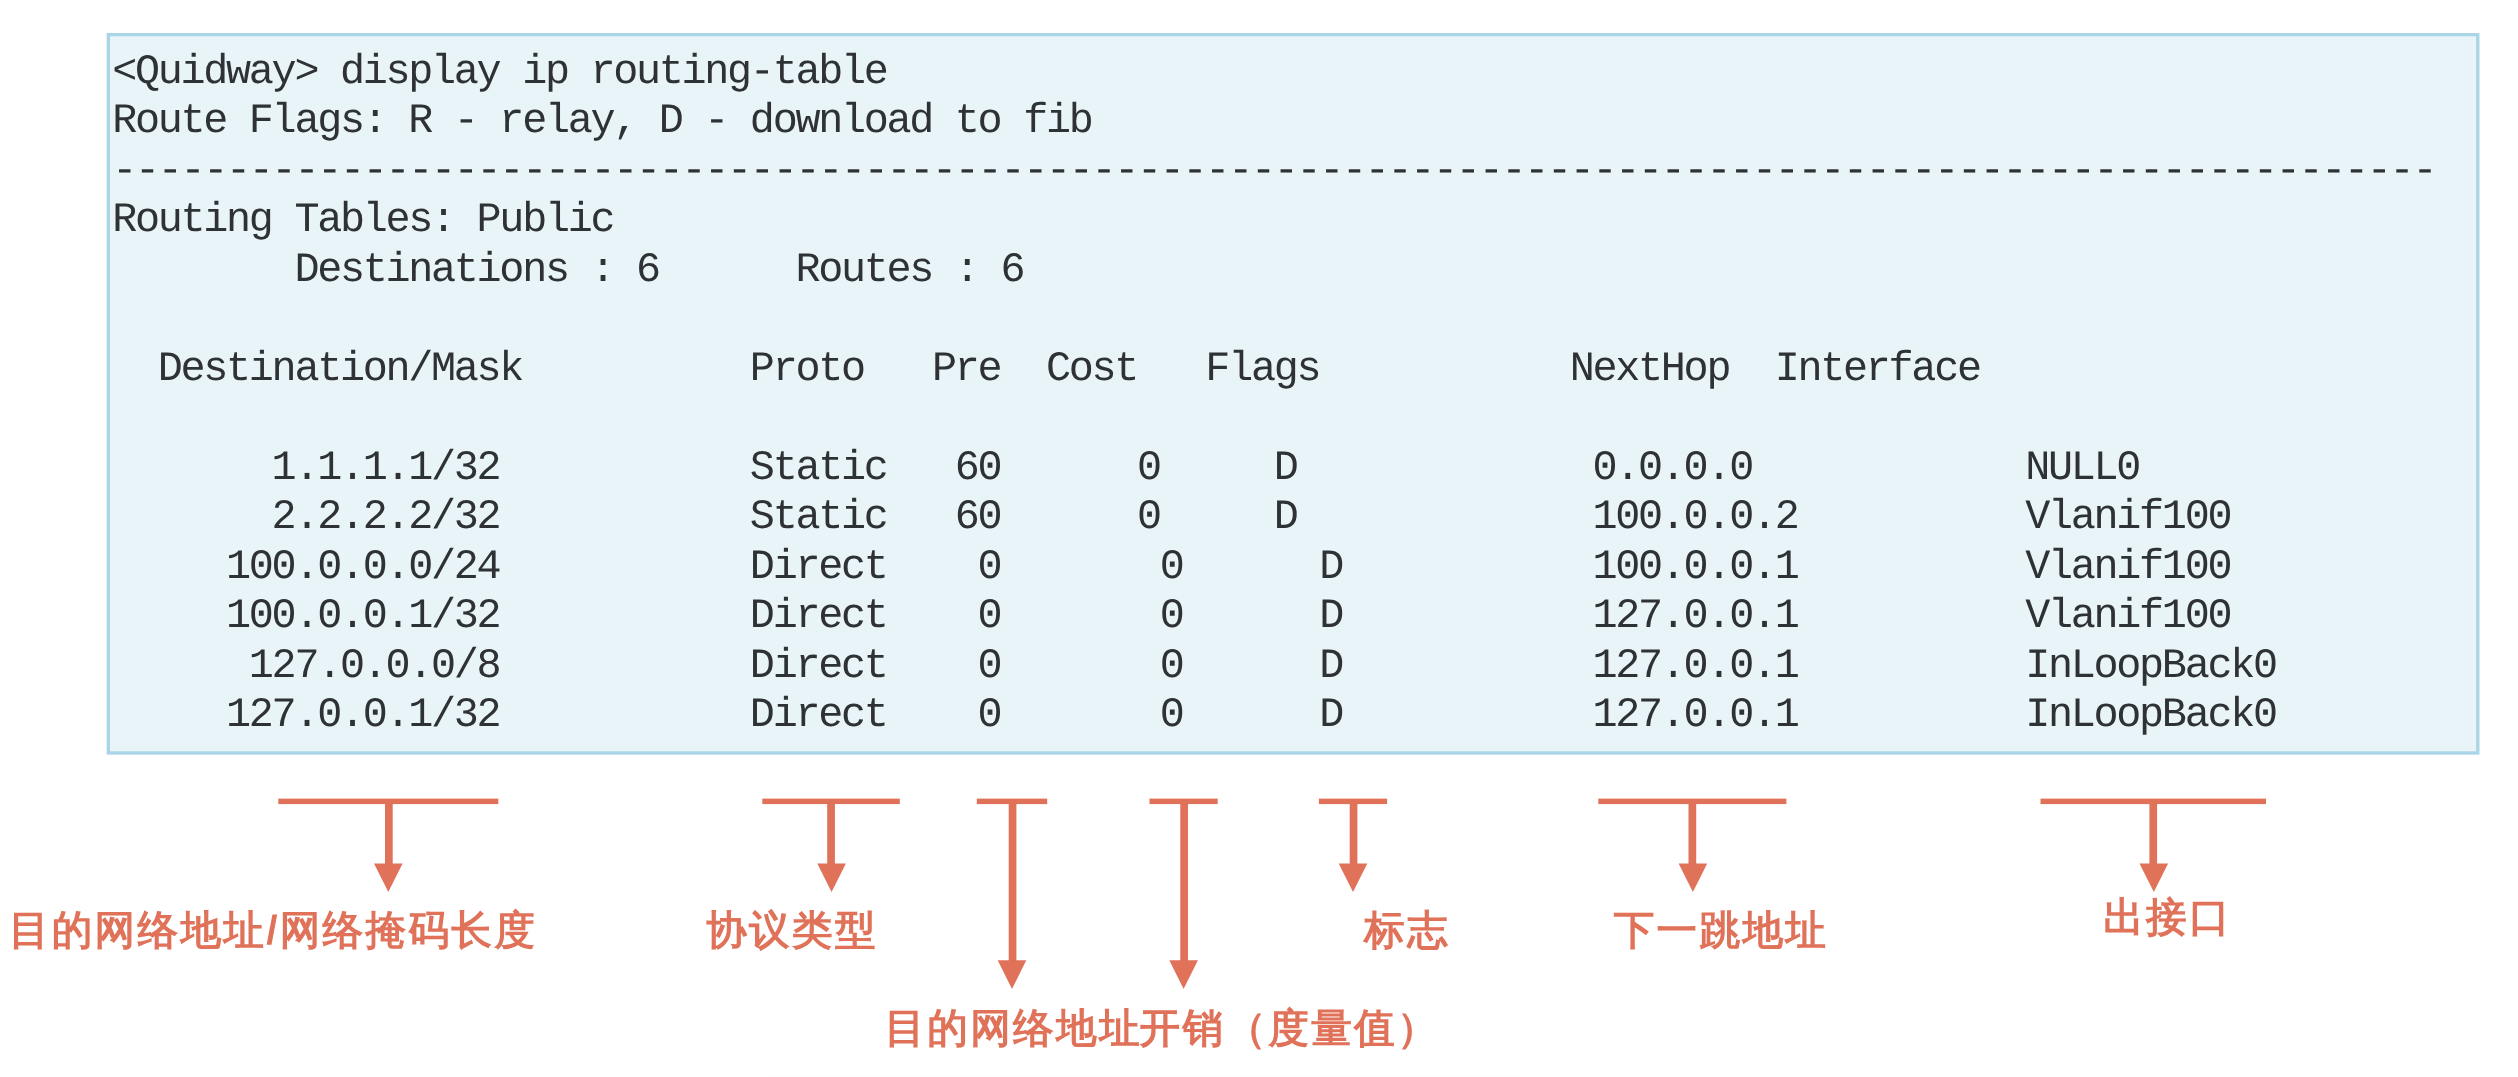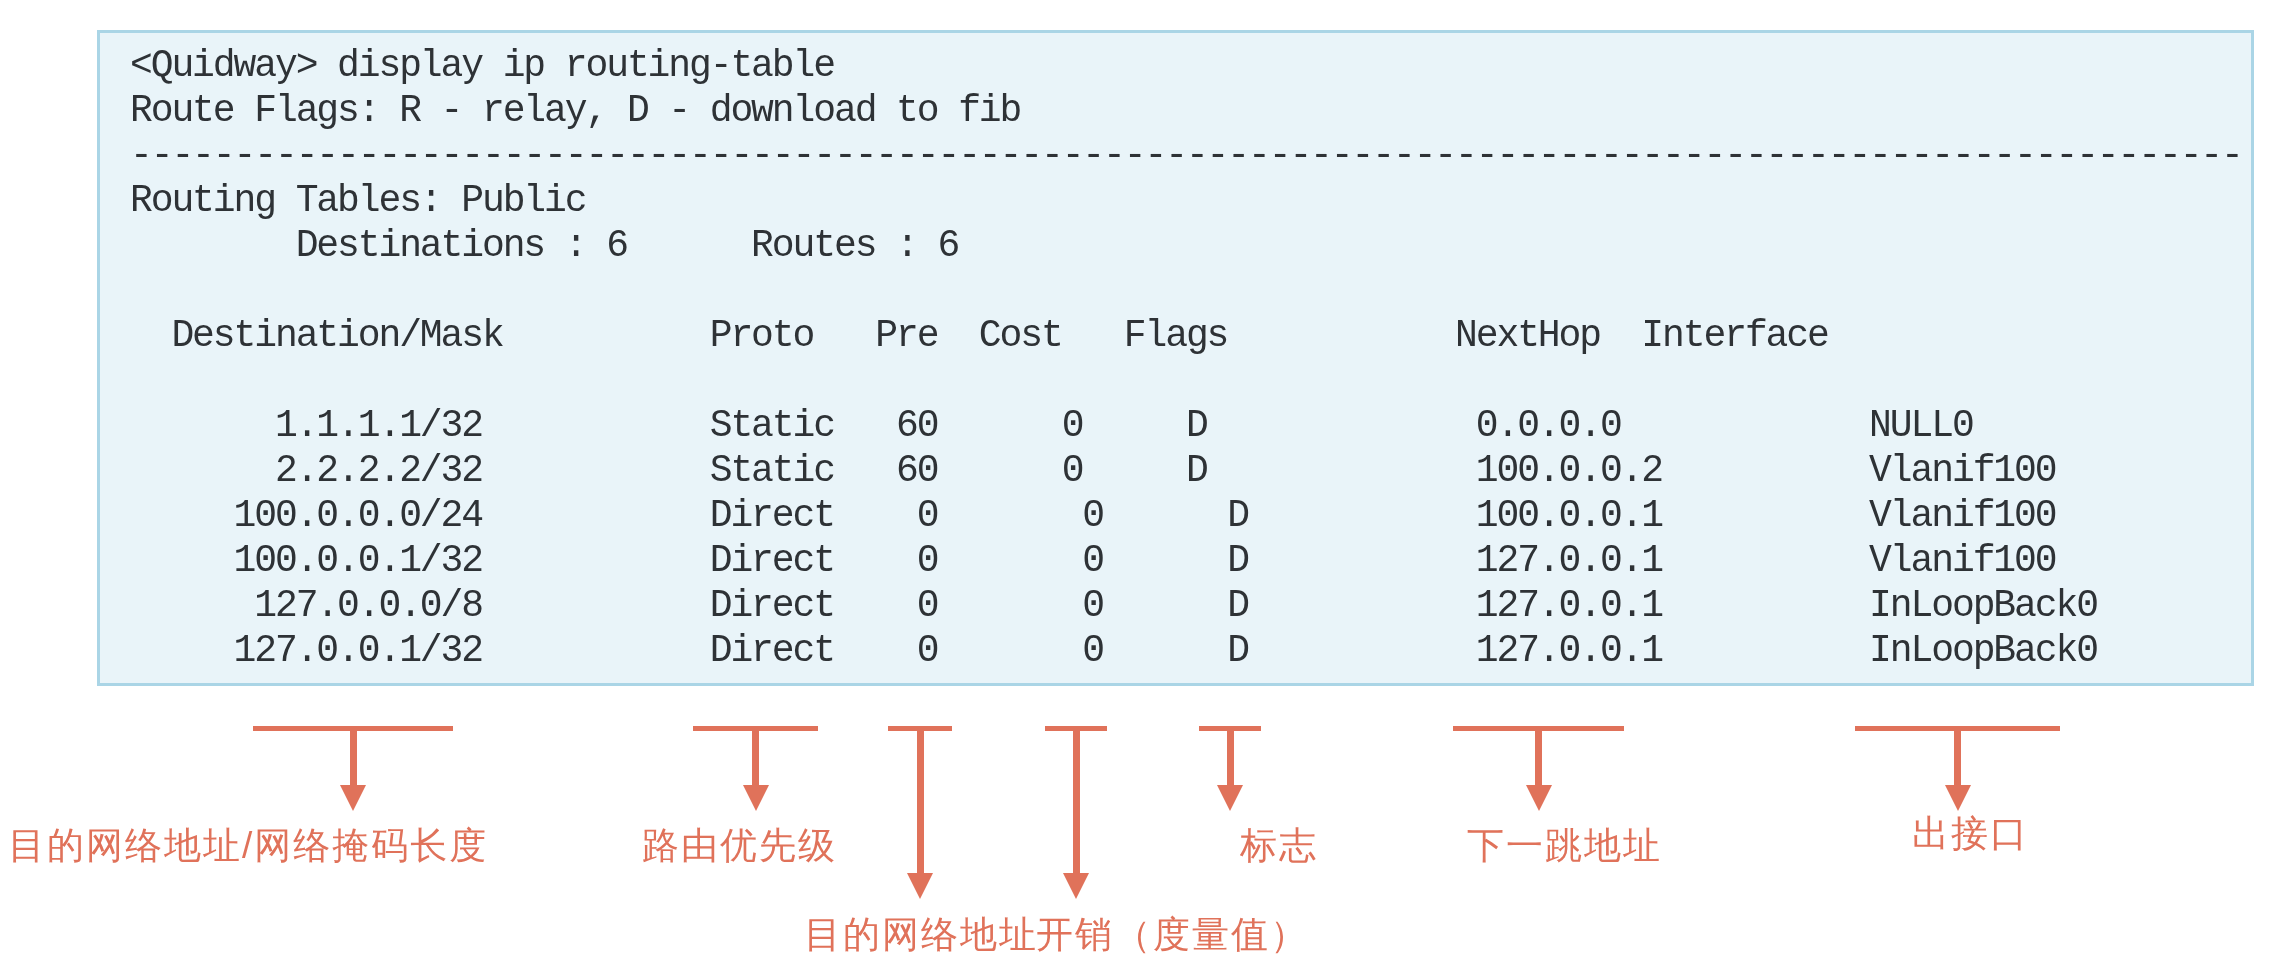--- a/index.html
+++ b/index.html
@@ -23,21 +23,21 @@
   }
   .terminal-box {
     position: absolute;
     left: 97px; top: 30px;
     width: 2157px; height: 656px;
     background: var(--box-bg);
     border: 3px solid var(--box-border);
   }
   .terminal-text {
     margin: 0;
-    padding: 10px 0 0 30px;
+    padding: 10px 0 0 2px;
     font-family: "Liberation Mono", "DejaVu Sans Mono", monospace;
     font-size: 38px;
     letter-spacing: -2.1px;
     line-height: 45px;
     color: var(--text);
     white-space: pre;
   }
   .arrow { position: absolute; }
   .arrow .bar {
     position: absolute; top: 0; left: 0; right: 0;
@@ -55,20 +55,21 @@
     border-right: 13px solid transparent;
     border-top: 26px solid var(--accent);
   }
   .anno-label {
     position: absolute;
     color: var(--accent);
     font-size: 37px;
     letter-spacing: 2px;
     white-space: nowrap;
     line-height: 40px;
+    font-weight: bold;
   }
 </style>
 </head>
 <body>
 
 <div class="stage">
 
   <div class="terminal-box">
     <pre class="terminal-text">&lt;Quidway&gt; display ip routing-table
 Route Flags: R - relay, D - download to fib
@@ -116,20 +117,20 @@
     <div class="stem"></div>
     <div class="head"></div>
   </div>
   <div class="arrow" style="left:1855px; top:726px; width:205px; height:85px">
     <div class="bar"></div>
     <div class="stem"></div>
     <div class="head"></div>
   </div>
 
   <div class="anno-label" style="left:8px; top:826px">目的网络地址/网络掩码长度</div>
-  <div class="anno-label" style="left:642px; top:826px">路由优先级</div>
+  <div class="anno-label" style="left:642px; top:826px">协议类型</div>
   <div class="anno-label" style="left:804px; top:915px">目的网络地址</div>
   <div class="anno-label" style="left:1036px; top:915px">开销（度量值）</div>
   <div class="anno-label" style="left:1240px; top:826px">标志</div>
   <div class="anno-label" style="left:1467px; top:826px">下一跳地址</div>
   <div class="anno-label" style="left:1912px; top:814px">出接口</div>
 
 </div>
 
 </body></html>

